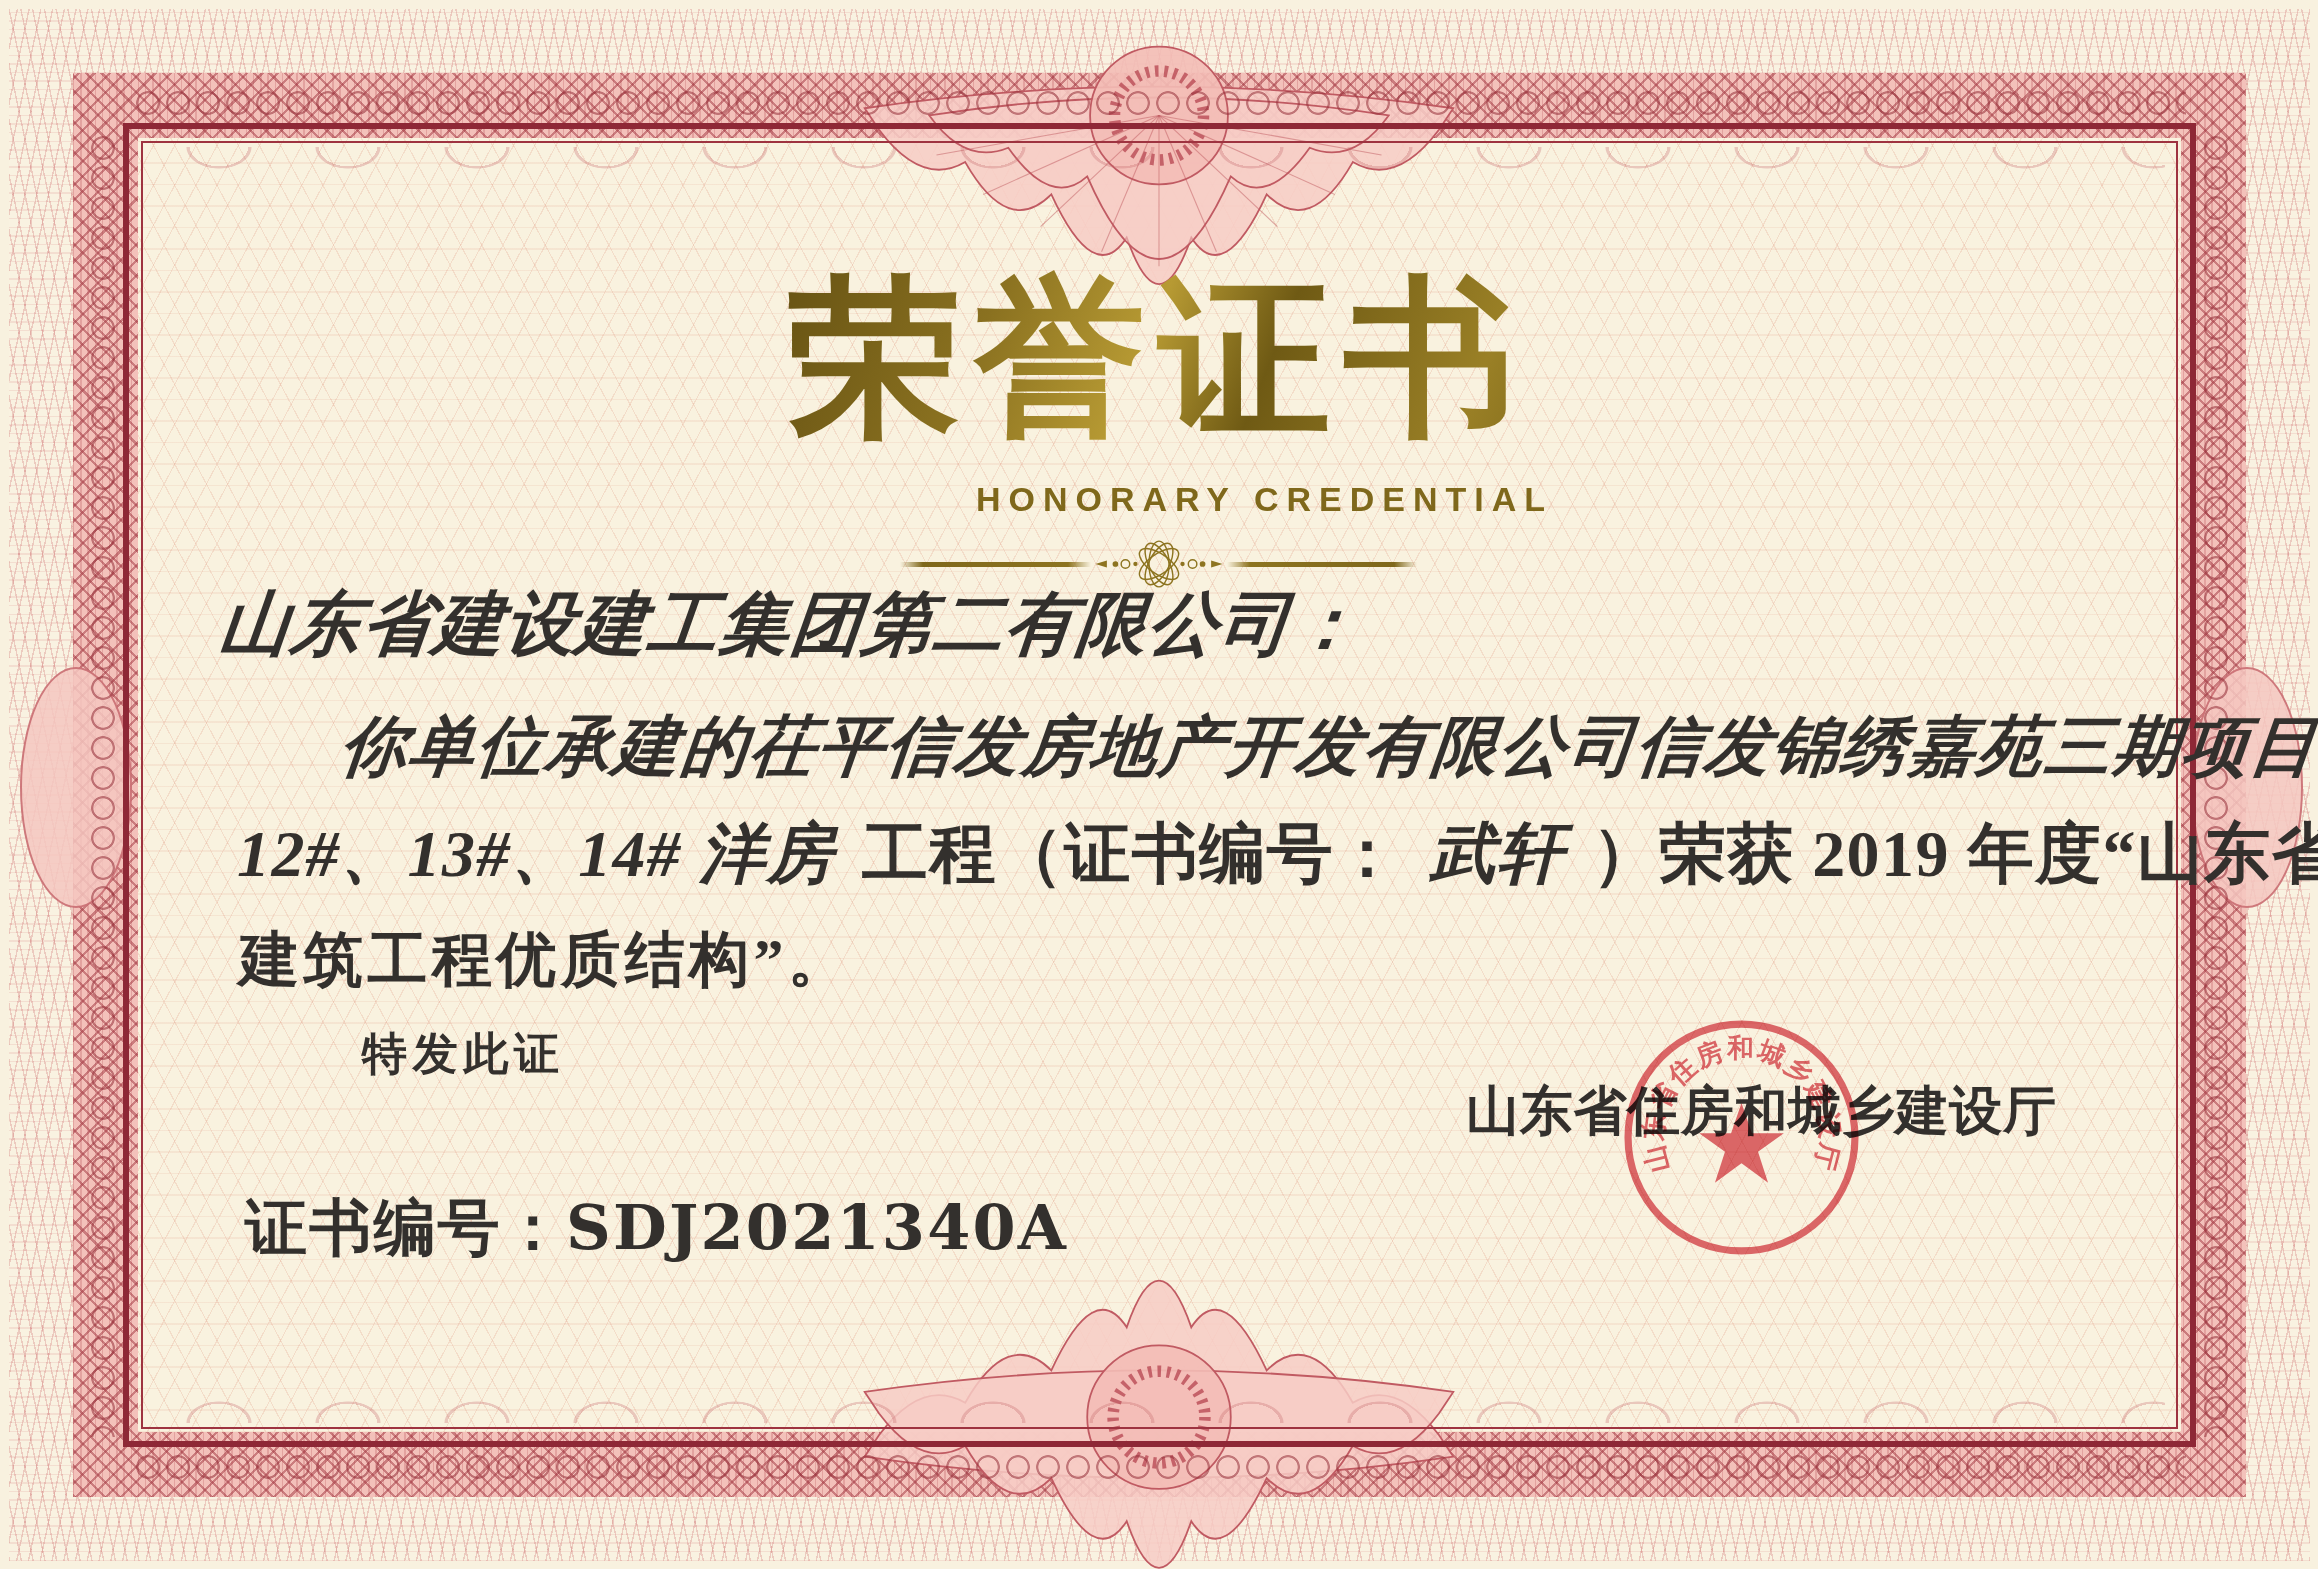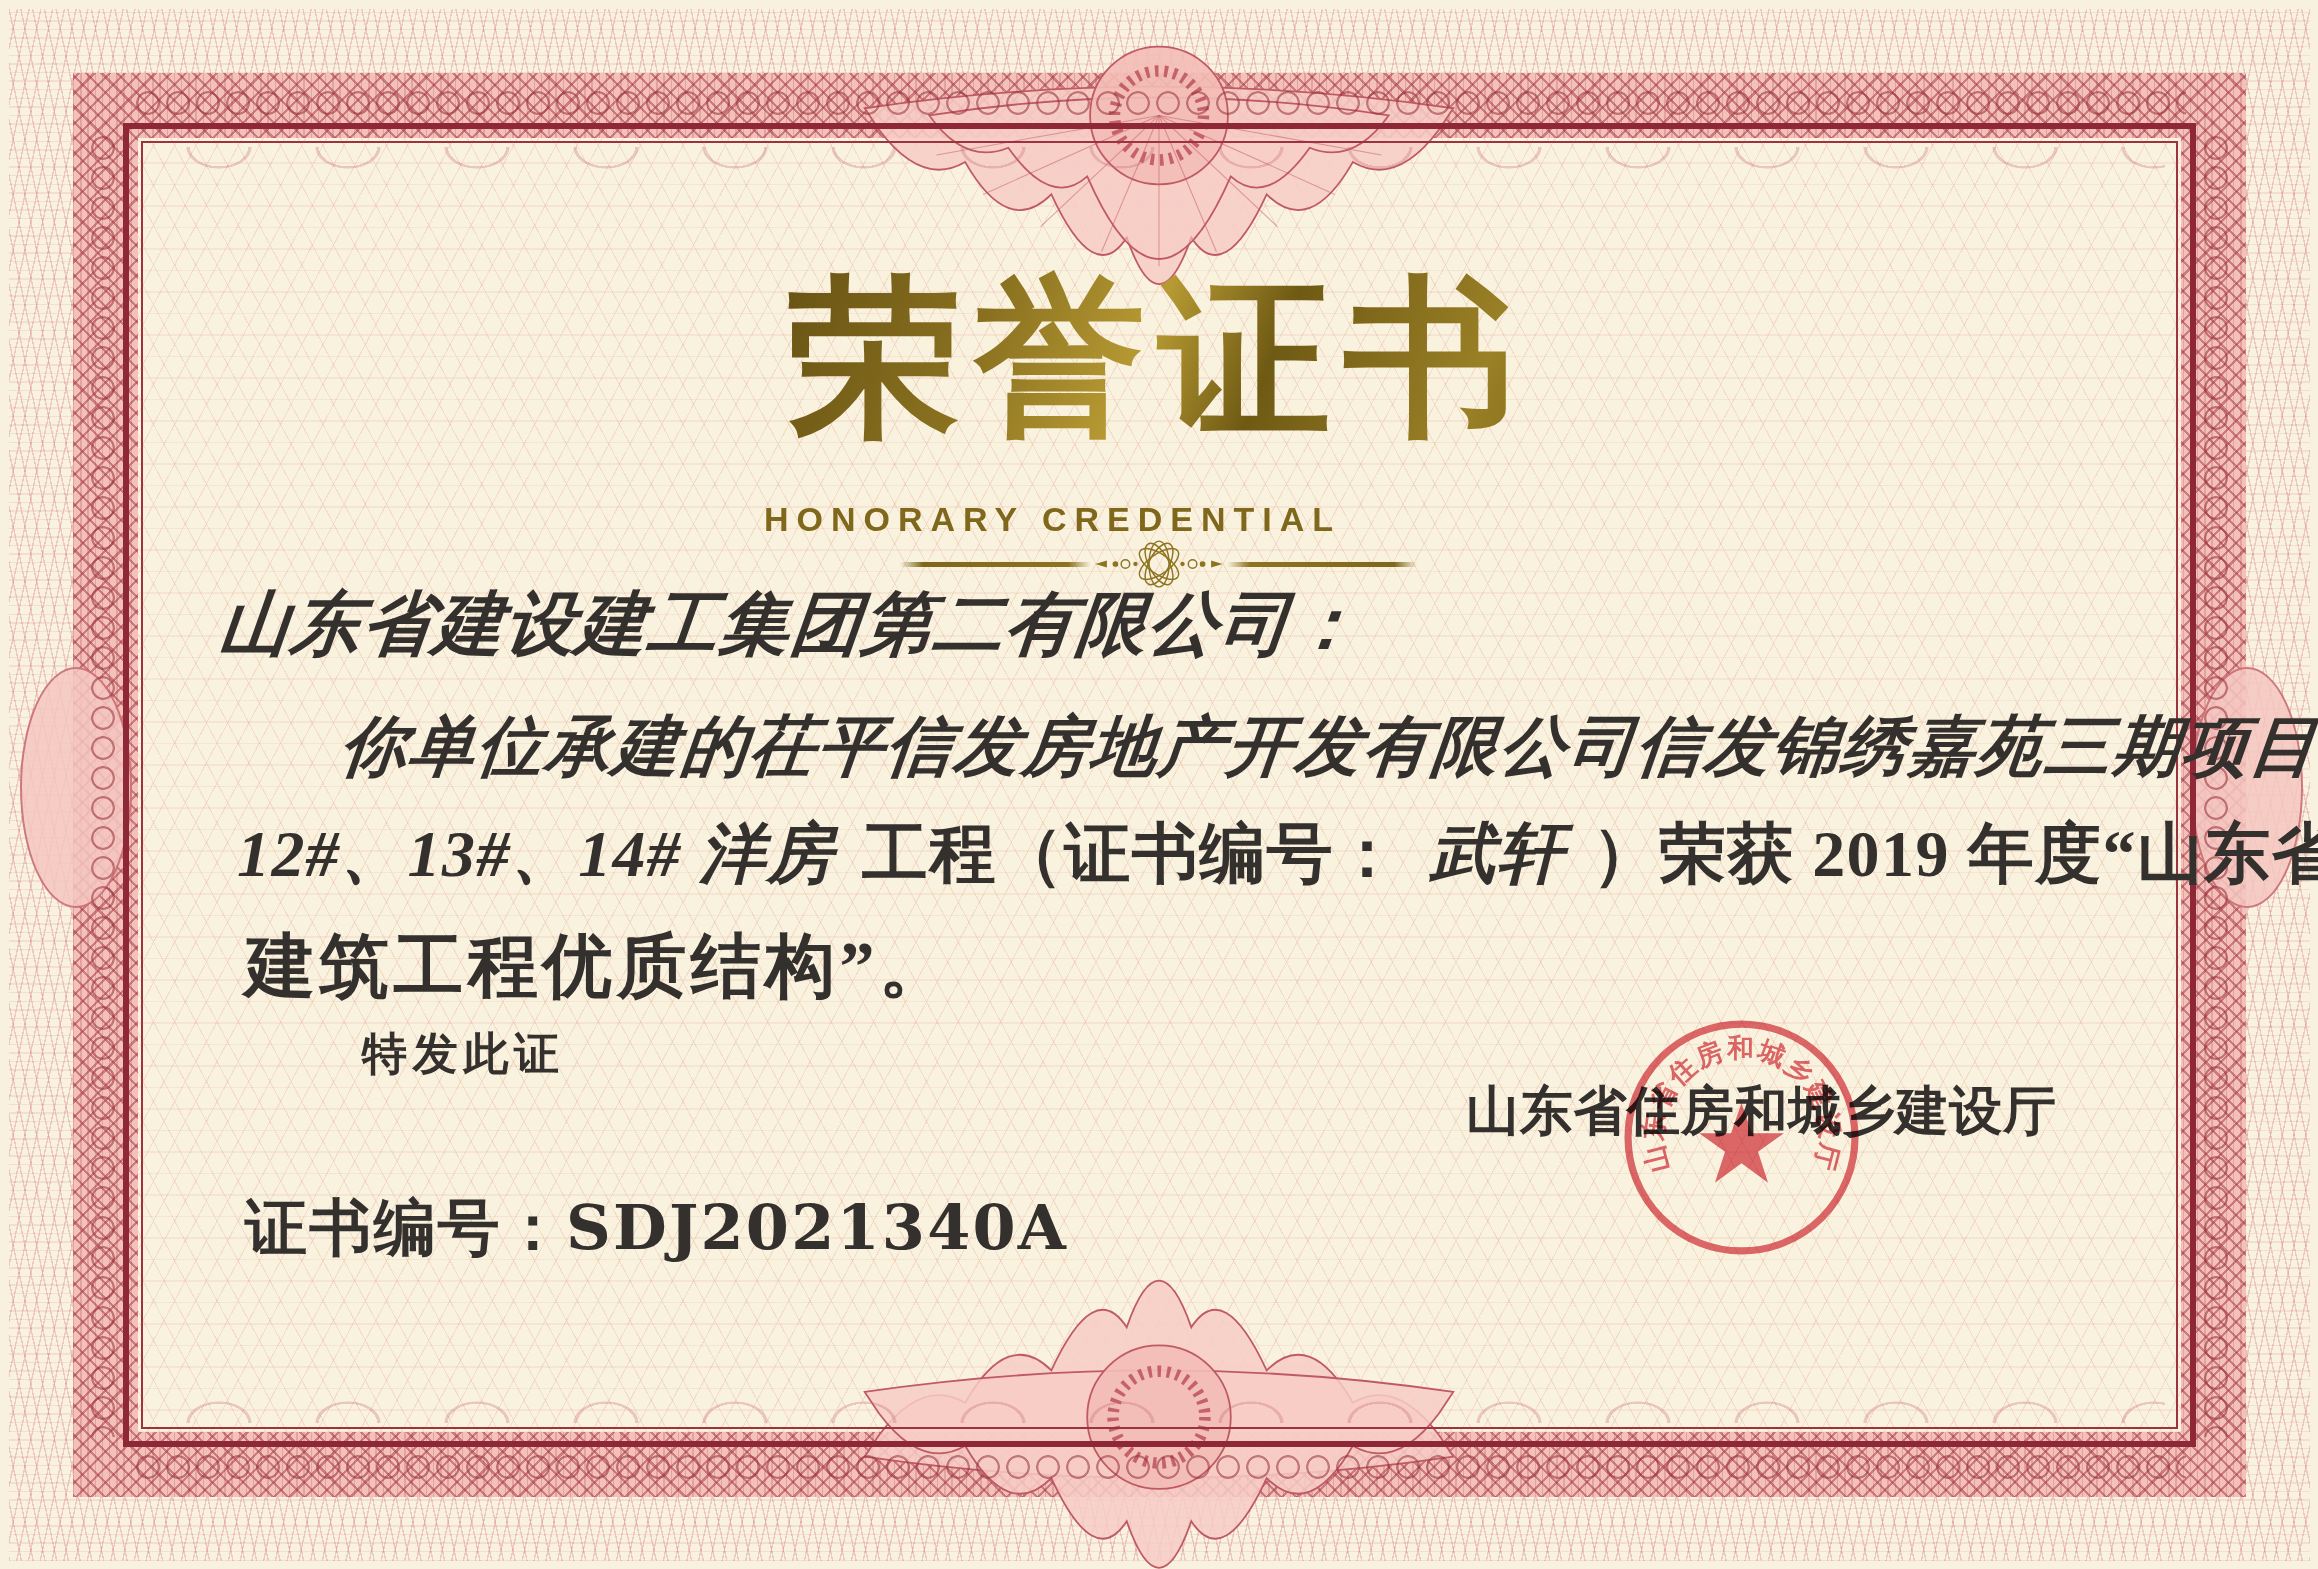--- a/index.html
+++ b/index.html
@@ -44,37 +44,37 @@
     background-size:129px 46px;background-repeat:repeat-x;}
 
   .side-bump{width:108px;height:237px;border-radius:50%;z-index:1;
     background:rgba(245,199,192,.85);border:2.2px solid rgba(185,75,85,.65);}
 
   
   .title{left:728px;top:267px;width:861px;text-align:center;z-index:3;
     font-weight:bold;font-size:172px;line-height:1.08;letter-spacing:13px;
     background:linear-gradient(112deg,#5e4b10 0%,#8a7120 30%,#b79a33 48%,#6f5a14 62%,#9a8026 85%,#7a6418 100%);
     -webkit-background-clip:text;background-clip:text;color:transparent;}
-  .subtitle{left:764px;top:500px;width:789px;text-align:left;z-index:3;
+  .subtitle{left:764px;top:480px;width:789px;text-align:right;z-index:3;
     font-family:"Liberation Sans","DejaVu Sans",sans-serif;
     font-weight:bold;font-size:34px;letter-spacing:8px;color:#7f681b;}
   .divider{left:900px;top:539px;width:517px;height:50px;z-index:3;display:flex;align-items:center;}
   .divider .bar{flex:1;height:5px;}
   .divider .bar.l{background:linear-gradient(to right,transparent,#7f681b 12%,#8d7420 88%,transparent);}
   .divider .bar.r{background:linear-gradient(to right,transparent,#8d7420 12%,#7f681b 88%,transparent);}
 
   
   .ink{color:#33302d;z-index:3;white-space:nowrap;}
   .serifb{font-weight:bold;margin-left:28px;}
   .script{font-style:italic;font-weight:bold;transform:skewX(-6deg);transform-origin:left bottom;}
   .scriptspan{font-style:italic;}
   .recipient{left:215px;top:578px;font-size:70px;letter-spacing:1.4px;}
   .para1{left:336px;top:702px;font-size:66px;letter-spacing:2.2px;}
   .line2{left:209px;top:809px;font-size:66px;letter-spacing:1.4px;}
-  .line3{left:217px;top:920px;font-size:70px;letter-spacing:4.3px;}
+  .line3{left:211px;top:920px;font-size:60px;letter-spacing:4.3px;}
   .closing{left:334px;top:1024px;font-size:45px;letter-spacing:5.7px;}
   .certno{left:217px;top:1186px;font-size:62px;letter-spacing:2.2px;}
   .certno .num{font-family:"DejaVu Serif","Liberation Serif",serif;}
   .issuer{left:1438px;top:1076px;font-size:53px;letter-spacing:0.7px;}
   .date{left:1582px;top:1172px;font-size:53px;letter-spacing:7.2px;}
 
   .seal{left:1618px;top:1014px;width:247px;height:247px;z-index:4;opacity:.88;mix-blend-mode:multiply;}
   .medallion{z-index:1;}
 </style>
 </head>

